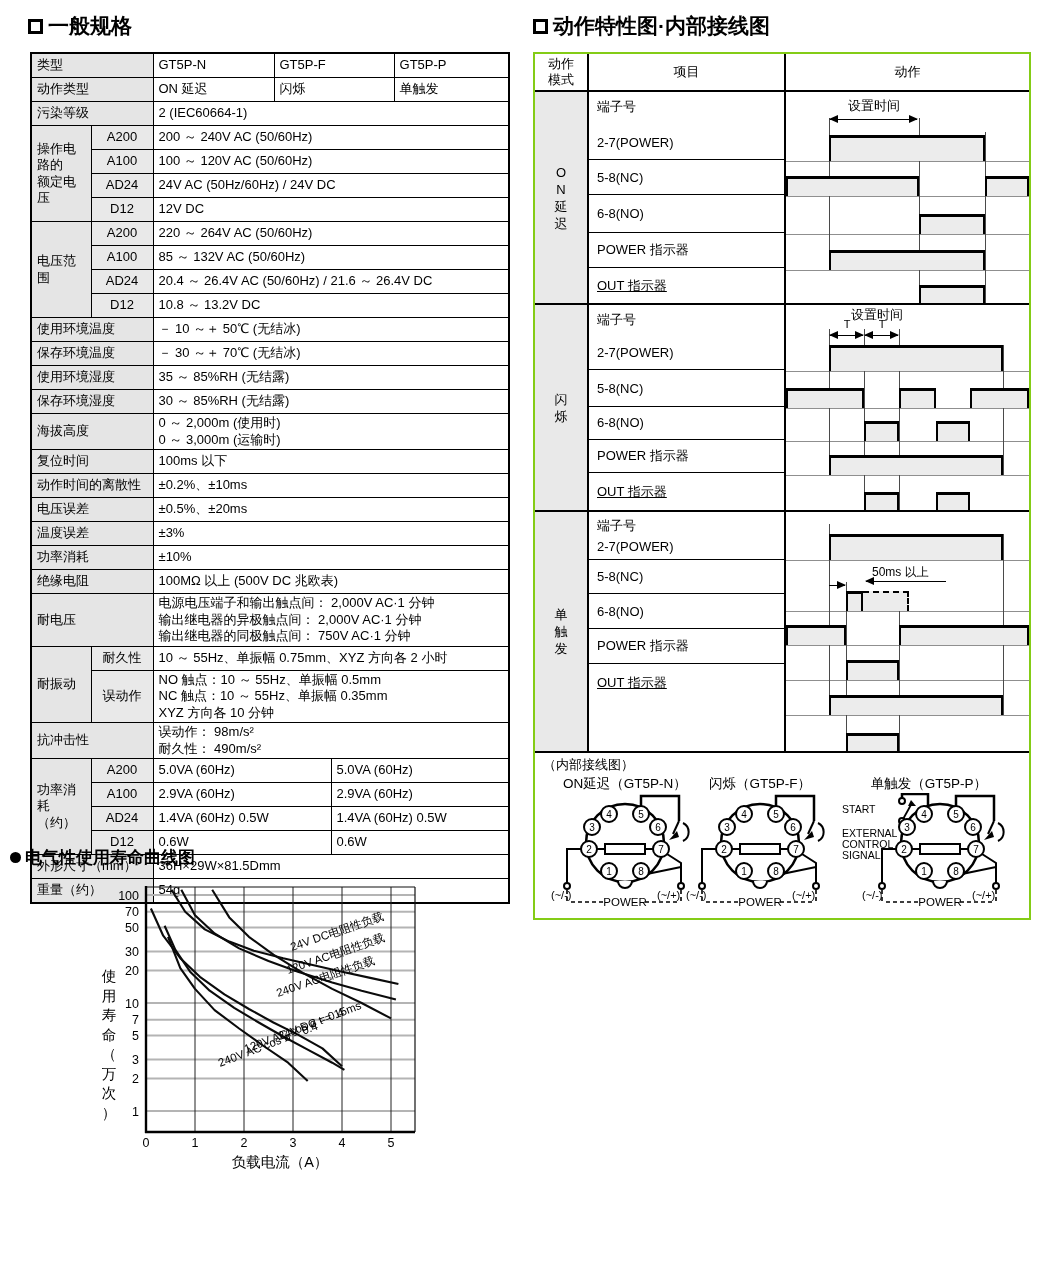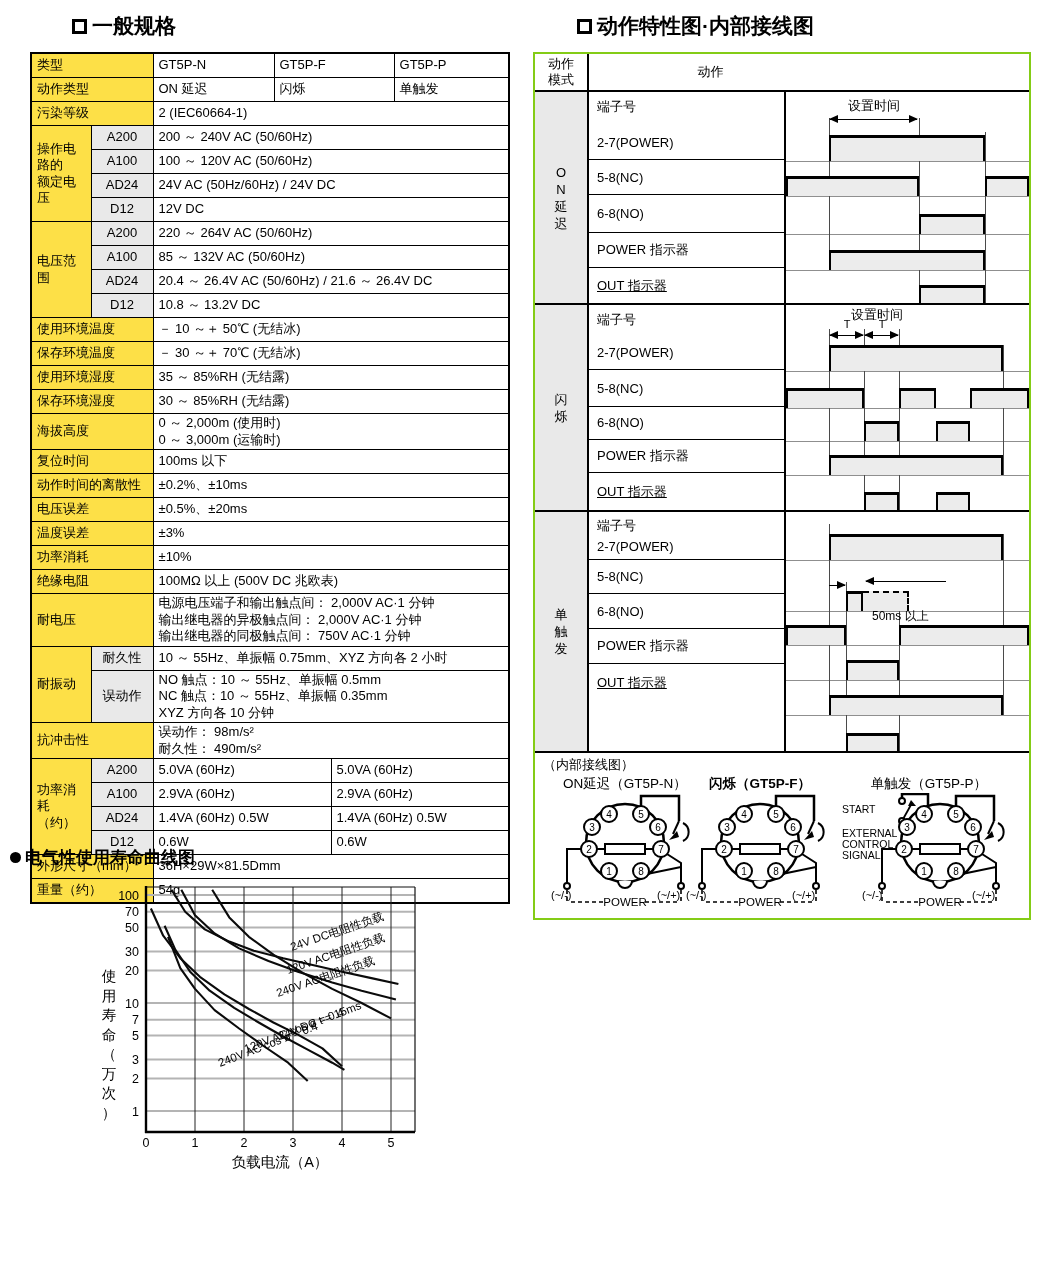--- a/index.html
+++ b/index.html
@@ -1,29 +1,29 @@
 <!DOCTYPE html>
 <html><head>
 <meta charset="utf-8">
 <style>
   html,body{margin:0;padding:0;background:#fff;color:#000;
     font-family:"Liberation Sans",sans-serif;}
   #page{position:relative;width:1044px;height:1270px;background:#fff;overflow:hidden;}
   .abs{position:absolute;}
-  .sec-title{font-size:21px;font-weight:bold;display:flex;align-items:center;gap:5px;margin-left:44px;}
+  .sec-title{font-size:21px;font-weight:bold;display:flex;align-items:center;gap:5px;}
   .sq-bullet{display:inline-block;width:15px;height:15px;border:3px solid #000;box-sizing:border-box;}
   .dot-bullet{display:inline-block;width:11px;height:11px;border-radius:50%;background:#000;}
   .chart-title{font-size:17px;font-weight:bold;display:flex;align-items:center;gap:4px;}
 
   
   table.spec{table-layout:fixed;width:478px;border-collapse:collapse;border:2px solid #000;
     font-size:13px;line-height:16.5px;}
   table.spec td{border:1px solid #000;padding:1px 5px;height:21px;vertical-align:middle;
     overflow:hidden;}
-  td.lb{background:#fde047;}
+  td.lb{background:#e5e5e5;}
   td.sb{background:#e9e9e9;text-align:center;}
   td.vl{background:#fff;}
   .pl{white-space:pre-line;}
 
   
   .op-panel{left:533px;top:52px;width:498px;height:868px;border:2px solid #84cc16;box-sizing:border-box;background:#fff;}
   .op-header{display:flex;height:38px;border-bottom:2px solid #000;box-sizing:border-box;}
   .op-sec{display:flex;border-bottom:2px solid #000;box-sizing:border-box;}
   .col-mode{width:54px;box-sizing:border-box;border-right:2px solid #000;display:flex;
     align-items:center;justify-content:center;text-align:center;font-size:13px;}
@@ -37,21 +37,21 @@
   .item-row.two{flex-direction:column;align-items:flex-start;justify-content:space-between;
     padding:6px 0 9px 8px;}
   .item-row.two2{flex-direction:column;align-items:flex-start;justify-content:flex-start;
     padding:3px 0 0 8px;line-height:21px;}
   .hd{position:absolute;left:0;right:0;height:1px;background:#8f8f8f;}
   .vg{position:absolute;width:1px;background:#4a4a4a;}
   .bar{position:absolute;box-sizing:border-box;background:#ececec;
     border-top:3px solid #000;border-left:2px solid #000;border-right:2px solid #000;}
   .bar.dash{border-top:2px dashed #000;border-right:2px dashed #000;border-left:none;}
   .anno{position:absolute;font-size:13px;text-align:center;}
-  .anno.sm{font-size:12px;text-align:left;margin-top:44px;}
+  .anno.sm{font-size:12px;text-align:left;}
   .tl{position:absolute;font-size:11px;width:18px;text-align:center;}
   .arr{position:absolute;height:0;border-top:1.5px solid #000;}
   .ah{position:absolute;width:0;height:0;border-top:4px solid transparent;border-bottom:4px solid transparent;top:-5px;}
   .ah.l{left:-1px;border-right:9px solid #000;}
   .ah.r{right:-1px;border-left:9px solid #000;}
 
   
   .wiring{position:relative;height:165px;font-size:13px;}
   .wir-label{position:absolute;left:8px;top:3px;font-size:13px;}
   .wd-title{position:absolute;font-size:13.5px;text-align:center;}
@@ -297,20 +297,21 @@
 
   <div class="abs sec-title" style="left:533px;top:12px;">
     <span class="sq-bullet"></span>
     <span>动作特性图·内部接线图</span>
   </div>
 
   <div class="abs op-panel">
     <div class="op-header">
       <div class="col-mode hdr">动作
 模式</div>
+      <div class="col-item hdr" style="align-items:center;justify-content:center;">项目</div>
       <div class="col-act hdr" style="display:flex;align-items:center;justify-content:center;">动作</div>
     </div>
 
     <div class="op-sec" style="height:213px;">
       <div class="col-mode mode-cell">O
 N
 延
 迟</div>
       <div class="col-item">
         <div class="item-row two" style="height:69px;">
@@ -451,21 +452,21 @@
         <div class="bar" style="left:113px;top:113px;width:130px;height:20px;"></div>
         <div class="bar" style="left:60px;top:148px;width:53px;height:20px;"></div>
         <div class="bar" style="left:43px;top:183px;width:174px;height:20px;"></div>
         <div class="bar" style="left:60px;top:221px;width:53px;height:20px;"></div>
       </div>
     </div>
 
     <div class="wiring">
       <div class="wir-label">（内部接线图）</div>
       <div class="wd-title" style="left:10px;top:22px;width:160px;">ON延迟（GT5P-N）</div>
-      <div class="wd-title" style="left:145px;top:22px;width:160px;font-weight:bold;">闪烁（GT5P-F）</div>
+      <div class="wd-title" style="left:145px;top:22px;width:160px;">闪烁（GT5P-F）</div>
       <div class="wd-title" style="left:305px;top:22px;width:178px;">单触发（GT5P-P）</div>
 
       <svg class="abs" style="left:15px;top:40px;" width="150" height="126">
         <g stroke="#000" fill="none" stroke-width="2">
           <path d="M91,13 L91,3 L129,3 L129,28" stroke-width="2.5"></path>
           <path d="M129,28 L123,41"></path>
           <path d="M133,30 A10,10 0 0 1 133,48"></path>
           <path d="M31,56 L17,56 L17,90"></path>
           <path d="M117,61 L131,70 L131,90"></path>
           <path d="M97,81 L131,74"></path>

